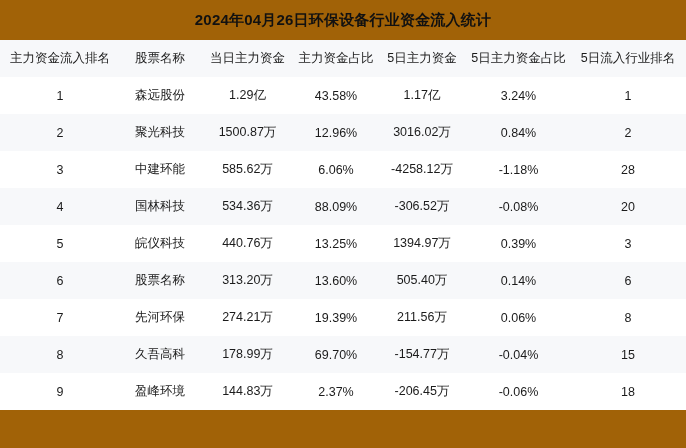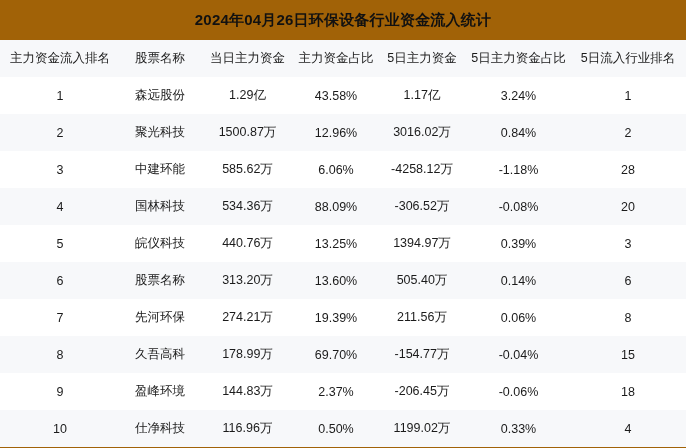--- a/index.html
+++ b/index.html
@@ -157,25 +157,16 @@
       </tr>
       <tr>
         <td>9</td>
         <td>盈峰环境</td>
         <td>144.83万</td>
         <td>2.37%</td>
         <td>-206.45万</td>
         <td>-0.06%</td>
         <td>18</td>
       </tr>
-      <tr>
-        <td>10</td>
-        <td>仕净科技</td>
-        <td>116.96万</td>
-        <td>0.50%</td>
-        <td>1199.02万</td>
-        <td>0.33%</td>
-        <td>4</td>
-      </tr>
     </tbody>
   </table>
 
 </div>
 
 </body></html>

